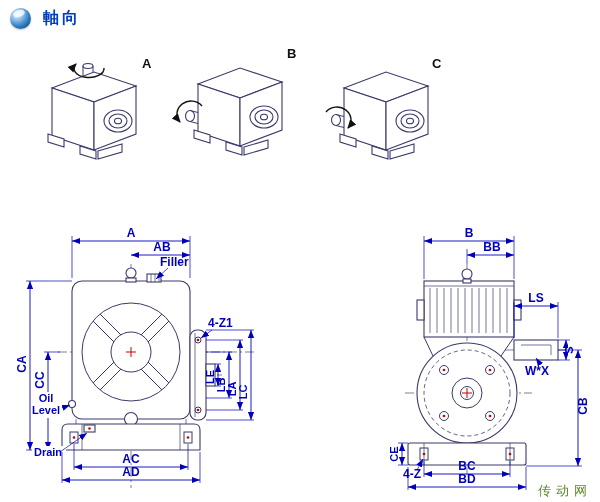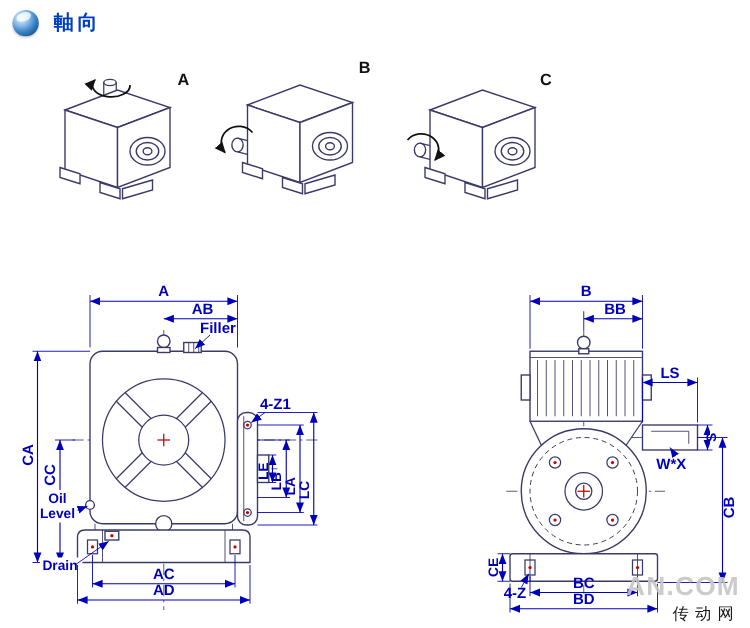--- a/index.html
+++ b/index.html
@@ -8,21 +8,21 @@
   .drawing-svg{position:absolute;left:0;top:0;z-index:1;}
   .sec-header{position:absolute;left:10px;display:flex;align-items:center;z-index:3;}
   .bullet{width:21px;height:21px;border-radius:50%;display:inline-block;position:relative;
     background:radial-gradient(circle at 34% 30%, #eaf5ff 0%, #9cc8ee 25%, #3d86c8 55%, #0d4f8b 85%, #0a3d6e 100%);
     box-shadow:0 1px 2px rgba(0,0,0,.25);}
   .bullet::after{content:"";position:absolute;left:3px;top:2px;width:12px;height:7px;border-radius:50%;
     background:rgba(255,255,255,.75);transform:rotate(-18deg);}
   .sec-title{margin-left:12px;font-size:16px;font-weight:bold;color:#0040c0;letter-spacing:3px;}
   .watermark{position:absolute;right:8px;bottom:2px;text-align:right;z-index:2;opacity:.9;pointer-events:none;}
   .wm1{font-size:21px;font-weight:bold;color:#c6c6c6;letter-spacing:1px;}
-  .wm2{font-size:13px;color:#000000;letter-spacing:5px;}
+  .wm2{font-size:13px;color:#4d7c0f;letter-spacing:5px;}
   
   .lnf{fill:#fff;stroke:#3a3a6a;stroke-width:1.1;}
   .ln{fill:none;stroke:#3a3a6a;stroke-width:1;}
   .thin{fill:none;stroke:#3a3a6a;stroke-width:0.7;}
   .dim{fill:none;stroke:#0000bb;stroke-width:0.9;}
   .ext{fill:none;stroke:#0000bb;stroke-width:0.7;}
   .cl{fill:none;stroke:#46466e;stroke-width:0.7;stroke-dasharray:9 3 2 3;}
   .dash{fill:none;stroke:#3a3a6a;stroke-width:0.8;stroke-dasharray:4 3;}
   .red{stroke:#cc0000;stroke-width:1;fill:none;}
   .reddot{fill:#cc0000;stroke:none;}
@@ -310,17 +310,16 @@
       <text class="dt" x="467" y="470" text-anchor="middle">BC</text>
 
       <line class="ext" x1="408" y1="467" x2="408" y2="490"></line>
       <line class="ext" x1="526" y1="467" x2="526" y2="490"></line>
       <line class="dim" x1="408" y1="487" x2="526" y2="487" marker-start="url(#ma)" marker-end="url(#ma)"></line>
       <text class="dt" x="467" y="483" text-anchor="middle">BD</text>
     </g>
   </svg>
 
   <div class="watermark">
-    <div class="wm1">AN.COM</div>
     <div class="wm2">传动网</div>
   </div>
 
 </div>
 
 </body></html>

